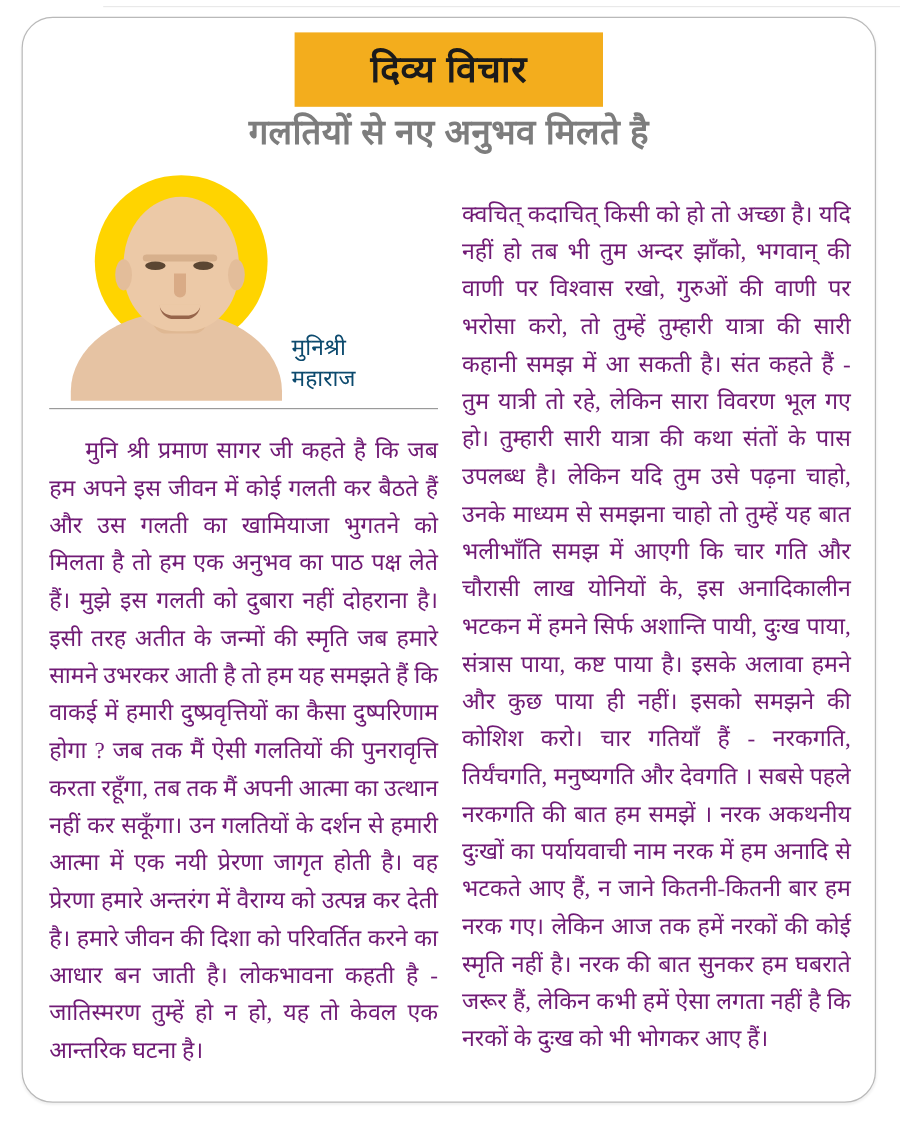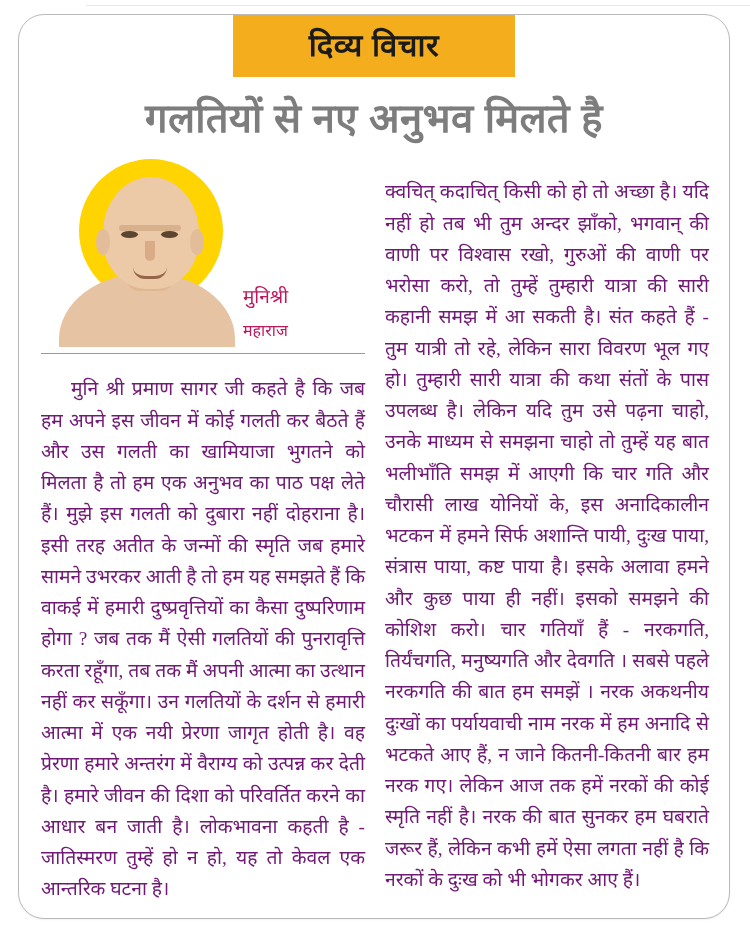--- a/index.html
+++ b/index.html
@@ -40,45 +40,45 @@
     overflow: hidden;
   }
 
   
   .masthead-wrap {
     position: relative;
     height: 62px;
   }
   .masthead {
     position: absolute;
-    top: 0;
+    top: 12px;
     left: 50%;
     transform: translateX(-50%);
-    width: 282px;
+    width: 257px;
     height: 62px;
     background: #f3ad1d;
     display: flex;
     align-items: center;
     justify-content: center;
   }
   .masthead-title {
     font-family: "Liberation Sans", "DejaVu Sans", sans-serif;
     font-weight: 700;
     font-size: 31px;
     color: #1b1b1b;
     letter-spacing: .5px;
     line-height: 1;
     padding-bottom: 2px;
   }
 
   .headline {
     text-align: center;
     font-family: "Liberation Sans", "DejaVu Sans", sans-serif;
     font-weight: 700;
-    font-size: 40px;
+    font-size: 29px;
     color: #7d7d7d;
     margin: 18px 20px 0 20px;
     line-height: 1.15;
     letter-spacing: .3px;
   }
 
   
   .columns {
     display: flex;
     gap: 20px;
@@ -187,26 +187,26 @@
     background: #e3bd9a;
     border-radius: 50%;
   }
   .ear.l { left: 55px; }
   .ear.r { left: 149px; }
 
   .byline {
     flex: 1 1 auto;
     padding: 0 0 6px 6px;
     font-family: "Liberation Sans", "DejaVu Sans", sans-serif;
-    color: #be185d;
+    color: #0c4a6e;
     line-height: 1.22;
   }
   .byline .l1 { font-size: 19px; font-weight: 400; }
   .byline .l2 { font-size: 21px; font-weight: 700; margin-top: 1px; }
-  .byline .l3 { font-size: 16px; font-weight: 400; margin-top: 13px; }
+  .byline .l3 { font-size: 19px; font-weight: 400; margin-top: 3px; }
 
   .hr {
     clear: both;
     border: 0;
     border-top: 1px solid #9a9a9a;
     margin: 2px 0 8px 0;
   }
 
   .body-text {
     font-family: "Liberation Serif", "DejaVu Serif", serif;

